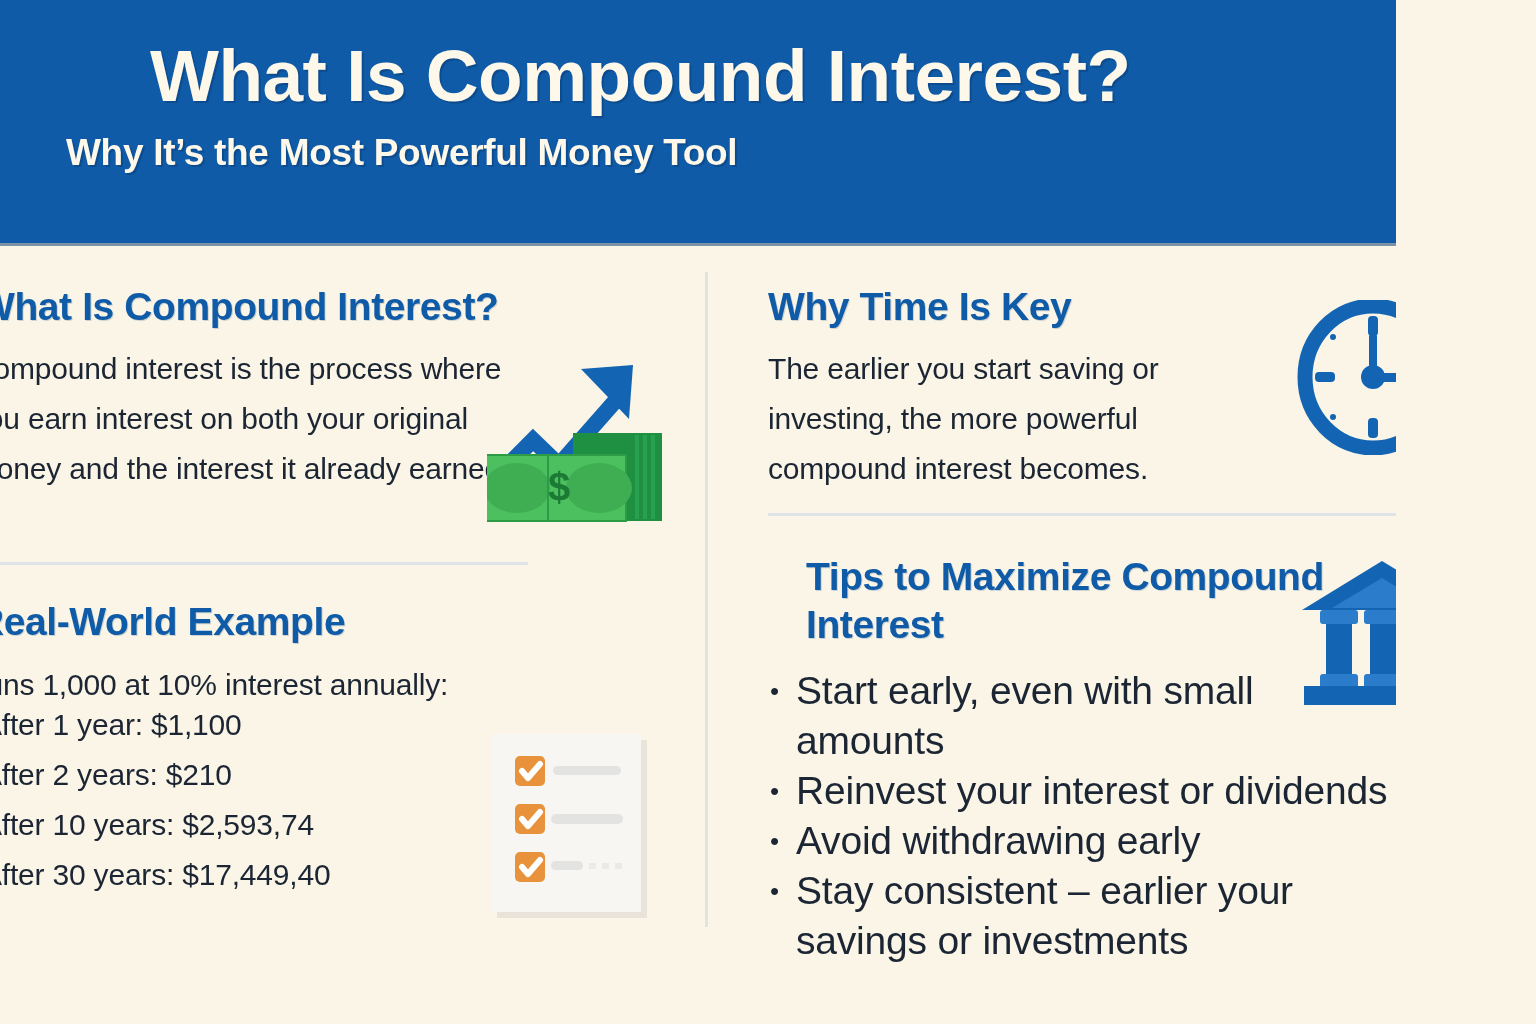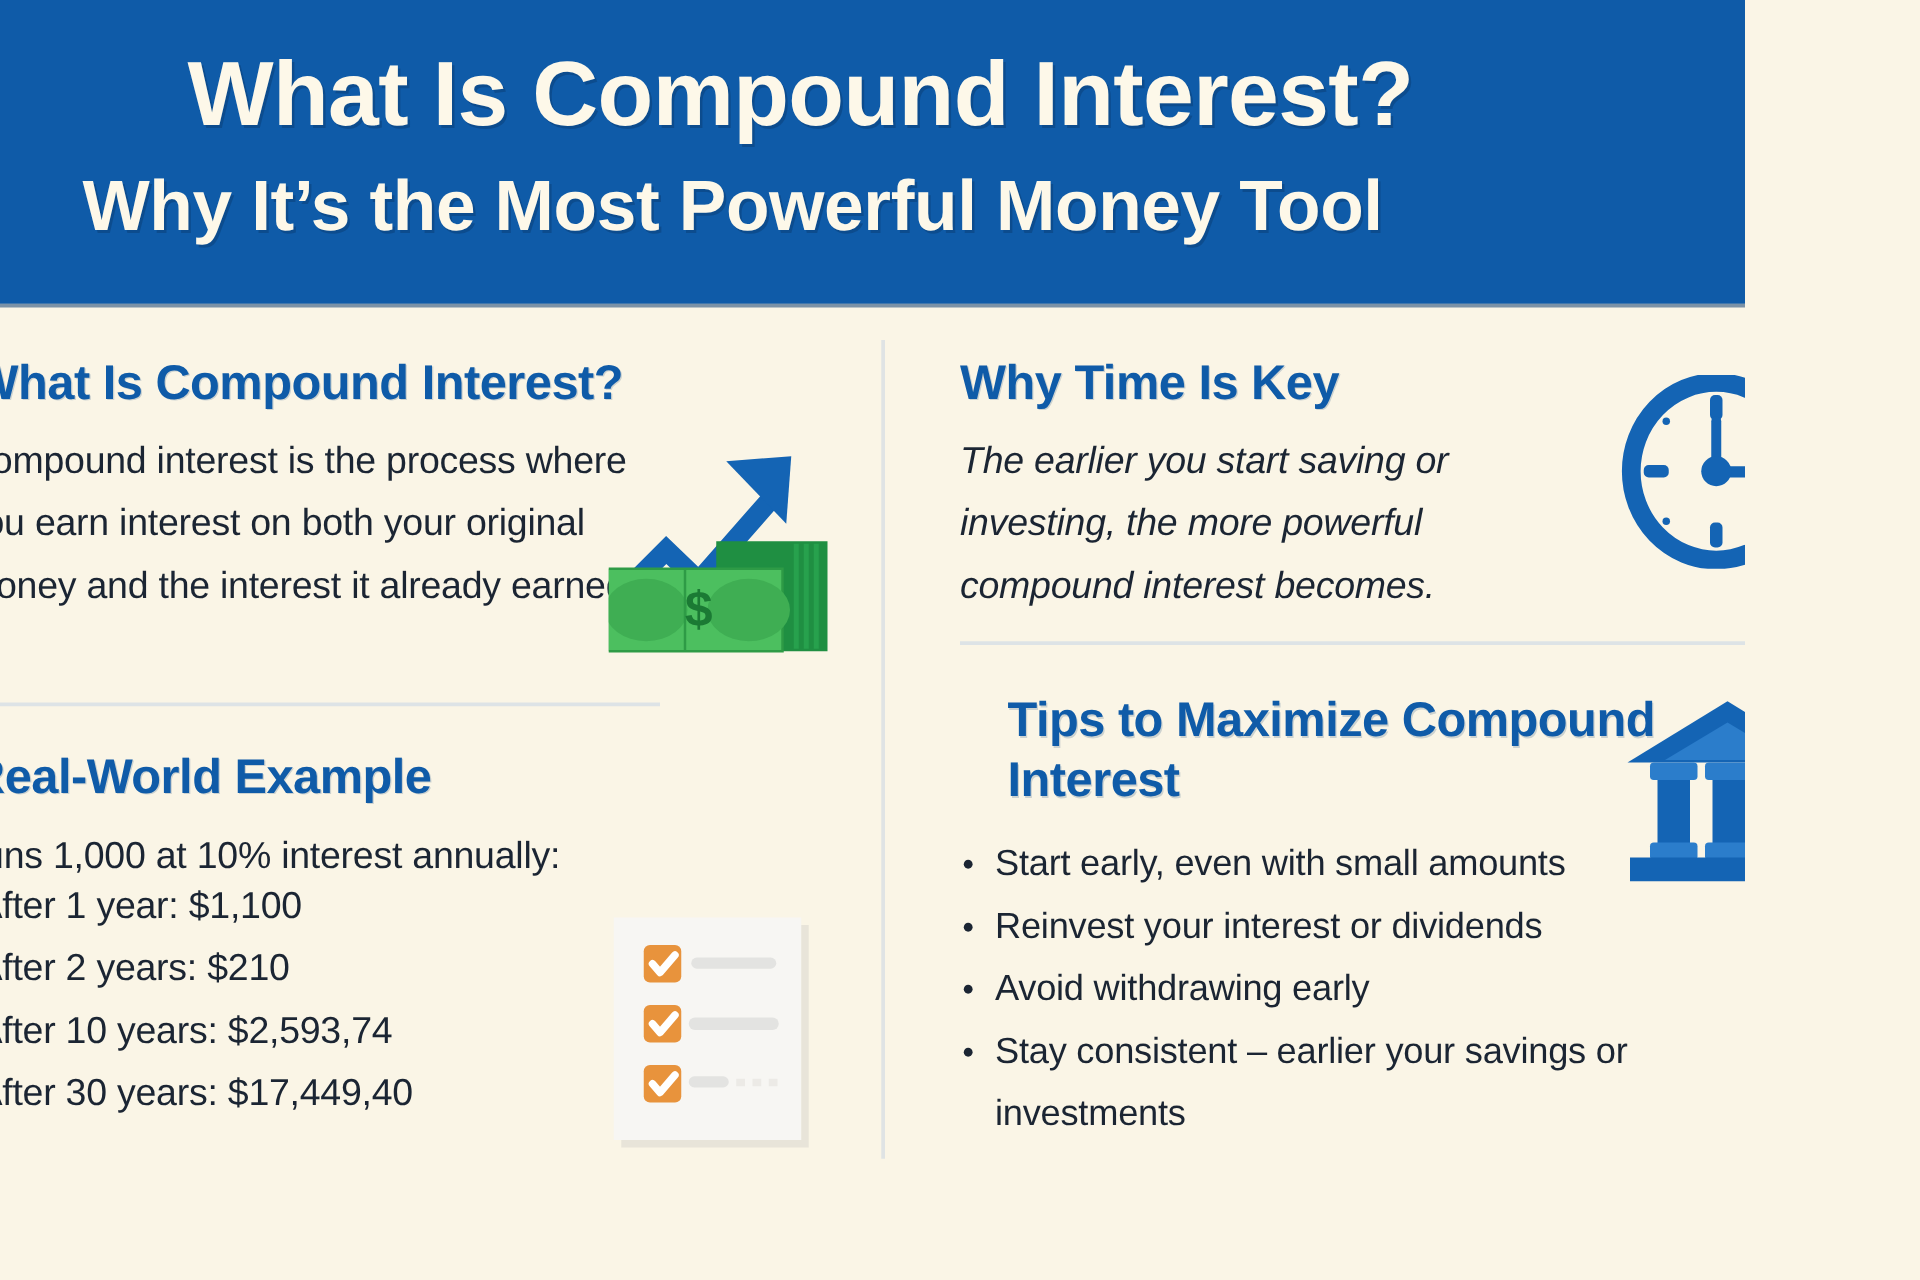--- a/index.html
+++ b/index.html
@@ -50,21 +50,21 @@
     font-weight: 700;
     letter-spacing: -0.5px;
     color: #fdf8e9;
     white-space: nowrap;
     text-shadow: 2px 2px 0 rgba(10,50,95,.35);
   }
   .title-sub {
     position: absolute;
     left: 66px;
     top: 132px;
-    font-size: 57px;
+    font-size: 37px;
     font-weight: 700;
     letter-spacing: -0.3px;
     color: #fdf8e9;
     white-space: nowrap;
     text-shadow: 2px 2px 0 rgba(10,50,95,.35);
   }
 
   
   .v-divider {
     position: absolute;
@@ -130,35 +130,35 @@
     content: "\2022";
     position: absolute;
     left: 8px;
     top: 0;
     color: #1b2533;
     font-size: 26px;
   }
 
   
   #h-time  { left: 768px; top: 285px; }
-  #p-time  { left: 768px; top: 344px; width: 480px; font-style: italic; }
+  #p-time  { left: 768px; top: 344px; width: 480px; }
 
   #h-tips  { left: 766px; top: 553px; width: 520px; white-space: normal; line-height: 48px; margin-left: 40px; }
 
   .tips-list {
     position: absolute;
     left: 768px;
     top: 666px;
     margin: 0;
     padding: 0;
     list-style: none;
     width: 620px;
   }
   .tips-list li {
-    font-size: 29px;
+    font-size: 39px;
     line-height: 50px;
     color: #1b2533;
     letter-spacing: -0.2px;
     position: relative;
     padding-left: 28px;
   }
   .tips-list li::before {
     content: "\2022";
     position: absolute;
     left: 2px;

